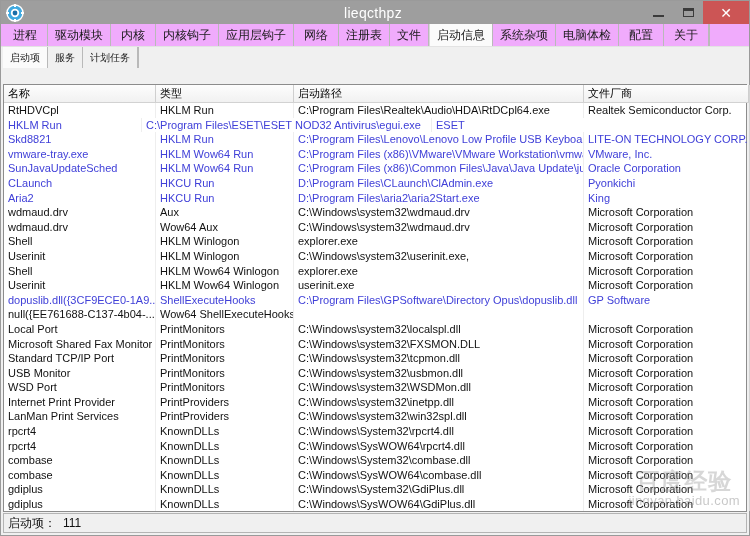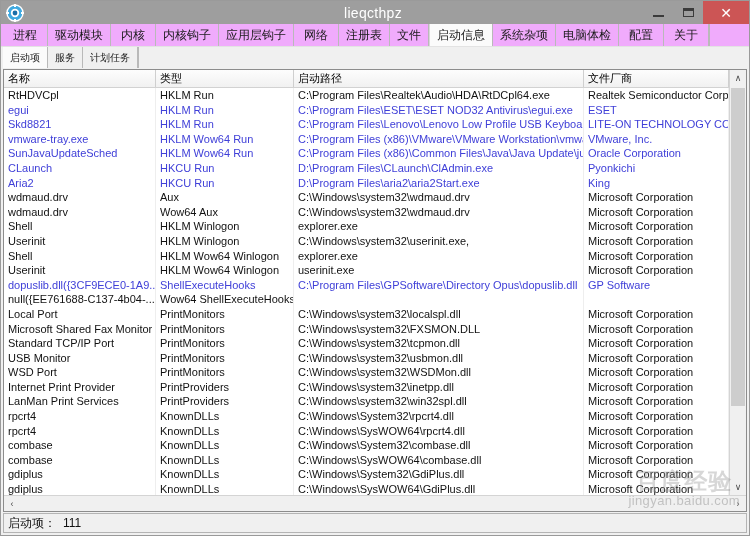--- a/index.html
+++ b/index.html
@@ -137,25 +137,25 @@
     color: #1a1a1a;
     border-right: 1px solid #b9b9b9;
     white-space: nowrap;
   }
   .subtab.active { background: #fbfbfb; }
   .subtab.endcap { padding: 0; width: 0; }
 
   
   .list-outer {
     flex: 1 1 auto;
-    margin: 1px 2px 0 2px;
+    margin: 16px 2px 0 2px;
     border: 1px solid #8c8c8c;
     background: #ffffff;
     display: flex;
-    flex-direction: column;
+    flex-direction: row;
     min-height: 0;
     position: relative;
   }
   .list-body {
     flex: 1 1 auto;
     display: flex;
     min-height: 0;
   }
   .grid-wrap {
     flex: 1 1 auto;
@@ -416,21 +416,20 @@
         </div>
 
         <div class="rows" id="rows-container">
             <div class="row">
               <div class="cell c1">RtHDVCpl</div>
               <div class="cell c2">HKLM Run</div>
               <div class="cell c3">C:\Program Files\Realtek\Audio\HDA\RtDCpl64.exe</div>
               <div class="cell c4">Realtek Semiconductor Corp.</div>
             </div>
             <div class="row hl">
-              <div class="cell c1">egui</div>
               <div class="cell c2">HKLM Run</div>
               <div class="cell c3">C:\Program Files\ESET\ESET NOD32 Antivirus\egui.exe</div>
               <div class="cell c4">ESET</div>
             </div>
             <div class="row hl">
               <div class="cell c1">Skd8821</div>
               <div class="cell c2">HKLM Run</div>
               <div class="cell c3">C:\Program Files\Lenovo\Lenovo Low Profile USB Keyboard\Skd882...</div>
               <div class="cell c4">LITE-ON TECHNOLOGY CORP.</div>
             </div>

